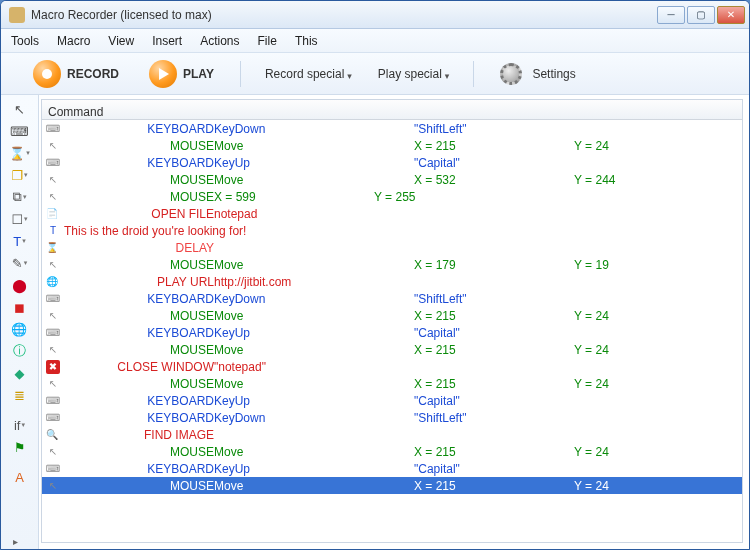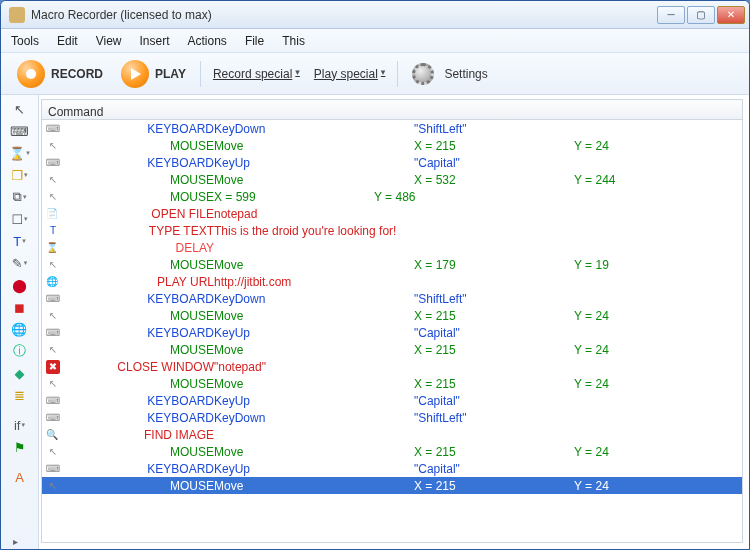--- a/index.html
+++ b/index.html
@@ -6,29 +6,29 @@
 body { background: #5a8ac6; padding: 0; width: 750px; height: 550px; overflow: hidden; }
 .window { width: 750px; height: 550px; background: #fff; border: 1px solid #2a5a9e; border-radius: 6px 6px 0 0; overflow: hidden; display: flex; flex-direction: column; }
 .titlebar { height: 28px; background: linear-gradient(to bottom, #f4f8fc, #dce8f6); display: flex; align-items: center; padding: 0 4px 0 8px; border-bottom: 1px solid #b5c9e2; }
 .titlebar .ico { width: 16px; height: 16px; margin-right: 6px; background: #d6b36a; border-radius: 3px; }
 .titlebar .title { flex: 1; color: #333; }
 .winbtns { display: flex; gap: 2px; }
 .winbtn { width: 28px; height: 18px; border: 1px solid #8aa9d0; border-radius: 2px; display: flex; align-items: center; justify-content: center; background: linear-gradient(#f7fbff,#dbe8f6); color: #345; font-size: 10px; }
 .winbtn.close { background: linear-gradient(#f3a9a0,#d95341); border-color: #a83; color: #fff; }
 .menubar { height: 24px; display: flex; align-items: center; padding: 0 10px; gap: 18px; background: linear-gradient(#f7fbff,#eef4fb); border-bottom: 1px solid #d6e2f0; }
 .menubar span { color: #222; cursor: default; }
-.toolbar { height: 42px; display: flex; align-items: center; padding: 0 8px; gap: 2px; background: linear-gradient(#f7fbff,#eaf1fa); border-bottom: 1px solid #d0dceb; }
+.toolbar { height: 42px; display: flex; align-items: center; padding: 0 24px; gap: 14px; background: linear-gradient(#f7fbff,#eaf1fa); border-bottom: 1px solid #d0dceb; }
 .bigbtn { display: flex; align-items: center; gap: 6px; padding: 4px 8px; font-weight: bold; color: #333; }
 .circle { width: 28px; height: 28px; border-radius: 50%; display: flex; align-items: center; justify-content: center; color: #fff; }
 .circle.rec { background: radial-gradient(circle at 35% 30%, #ffd5a0, #ff9a1f 55%, #e07800); }
 .circle.rec::after { content: ""; width: 10px; height: 10px; border-radius: 50%; background: #fff; }
 .circle.play { background: radial-gradient(circle at 35% 30%, #ffd5a0, #ff9a1f 55%, #e07800); }
 .circle.play::after { content: ""; border-left: 10px solid #fff; border-top: 6px solid transparent; border-bottom: 6px solid transparent; margin-left: 2px; }
 .tsep { width: 1px; height: 26px; background: #c9d7e8; margin: 0 4px; }
-.dropbtn { padding: 4px 6px; color: #333; display: flex; align-items: flex-start; gap: 3px; text-decoration: underline; }
+.dropbtn { padding: 4px 6px; color: #333; display: flex; align-items: flex-end; gap: 3px; }
 .dropbtn::after { content: "▾"; font-size: 9px; color: #555; }
 .gear { width: 22px; height: 22px; border-radius: 50%; background: radial-gradient(circle at 35% 30%, #eee, #999); border: 3px dotted #777; margin-right: 4px; }
 .body { flex: 1; display: flex; background: #fff; }
 .sidebar { width: 38px; background: linear-gradient(#f7fbff,#eef4fb); border-right: 1px solid #d0dceb; display: flex; flex-direction: column; padding-top: 4px; gap: 2px; align-items: center; position: relative; }
 .sideico { width: 22px; height: 20px; display: flex; align-items: center; justify-content: center; font-size: 13px; color: #555; cursor: default; }
 .sideico.drop::after { content: "▾"; font-size: 7px; margin-left: 1px; color: #777; }
 .sidegap { height: 6px; }
 .expand { position: absolute; bottom: 2px; left: 12px; font-size: 10px; color: #666; }
 .content { flex: 1; border: 1px solid #ccd6e3; margin: 4px 6px 6px 2px; background: #fff; display: flex; flex-direction: column; }
 .colhead { height: 20px; background: linear-gradient(#fdfdfd,#eef2f7); border-bottom: 1px solid #d0d6de; display: flex; align-items: flex-end; padding-left: 6px; color: #333; }
@@ -55,21 +55,21 @@
     <div class="title">Macro Recorder (licensed to max)</div>
     <div class="winbtns">
       <div class="winbtn">─</div>
       <div class="winbtn">▢</div>
       <div class="winbtn close">✕</div>
     </div>
   </div>
 
   <div class="menubar">
     <span>Tools</span>
-    <span>Edit</span>
+    <span>Macro</span>
     <span>View</span>
     <span>Insert</span>
     <span>Actions</span>
     <span>File</span>
     <span>This</span>
   </div>
 
   <div class="toolbar">
     <div class="bigbtn">
       <div class="circle rec"></div>
@@ -146,32 +146,31 @@
             <span class="ico" style="color: rgb(136, 136, 136);">↖</span>
             <span class="c1 green">MOUSE</span>
             <span class="c2 green">Move</span>
             <span class="c3 green">X = 532</span>
             <span class="c4 green">Y = 244</span>
           </div>
           <div class="row">
             <span class="ico" style="color: rgb(136, 136, 136);">↖</span>
             <span class="c1 green">MOUSE</span>
             <span class="c3 green">X = 599</span>
-            <span class="c4 green">Y = 486</span>
+            <span class="c4 green">Y = 255</span>
           </div>
           <div class="row">
             <span class="ico" style="color: rgb(217, 162, 0);">📄</span>
             <span class="c1 red">OPEN FILE</span>
             <span class="c2 red">notepad</span>
             <span class="c3 "></span>
             <span class="c4 "></span>
           </div>
           <div class="row">
             <span class="ico" style="color: rgb(27, 75, 214);">T</span>
-            <span class="c1 red">TYPE TEXT</span>
             <span class="c2 red">This is the droid you're looking for!</span>
             <span class="c3 "></span>
             <span class="c4 "></span>
           </div>
           <div class="row">
             <span class="ico" style="color: rgb(136, 136, 136);">⌛</span>
             <span class="c1 gray">DELAY</span>
             <span class="c3 "></span>
             <span class="c4 "></span>
           </div>

